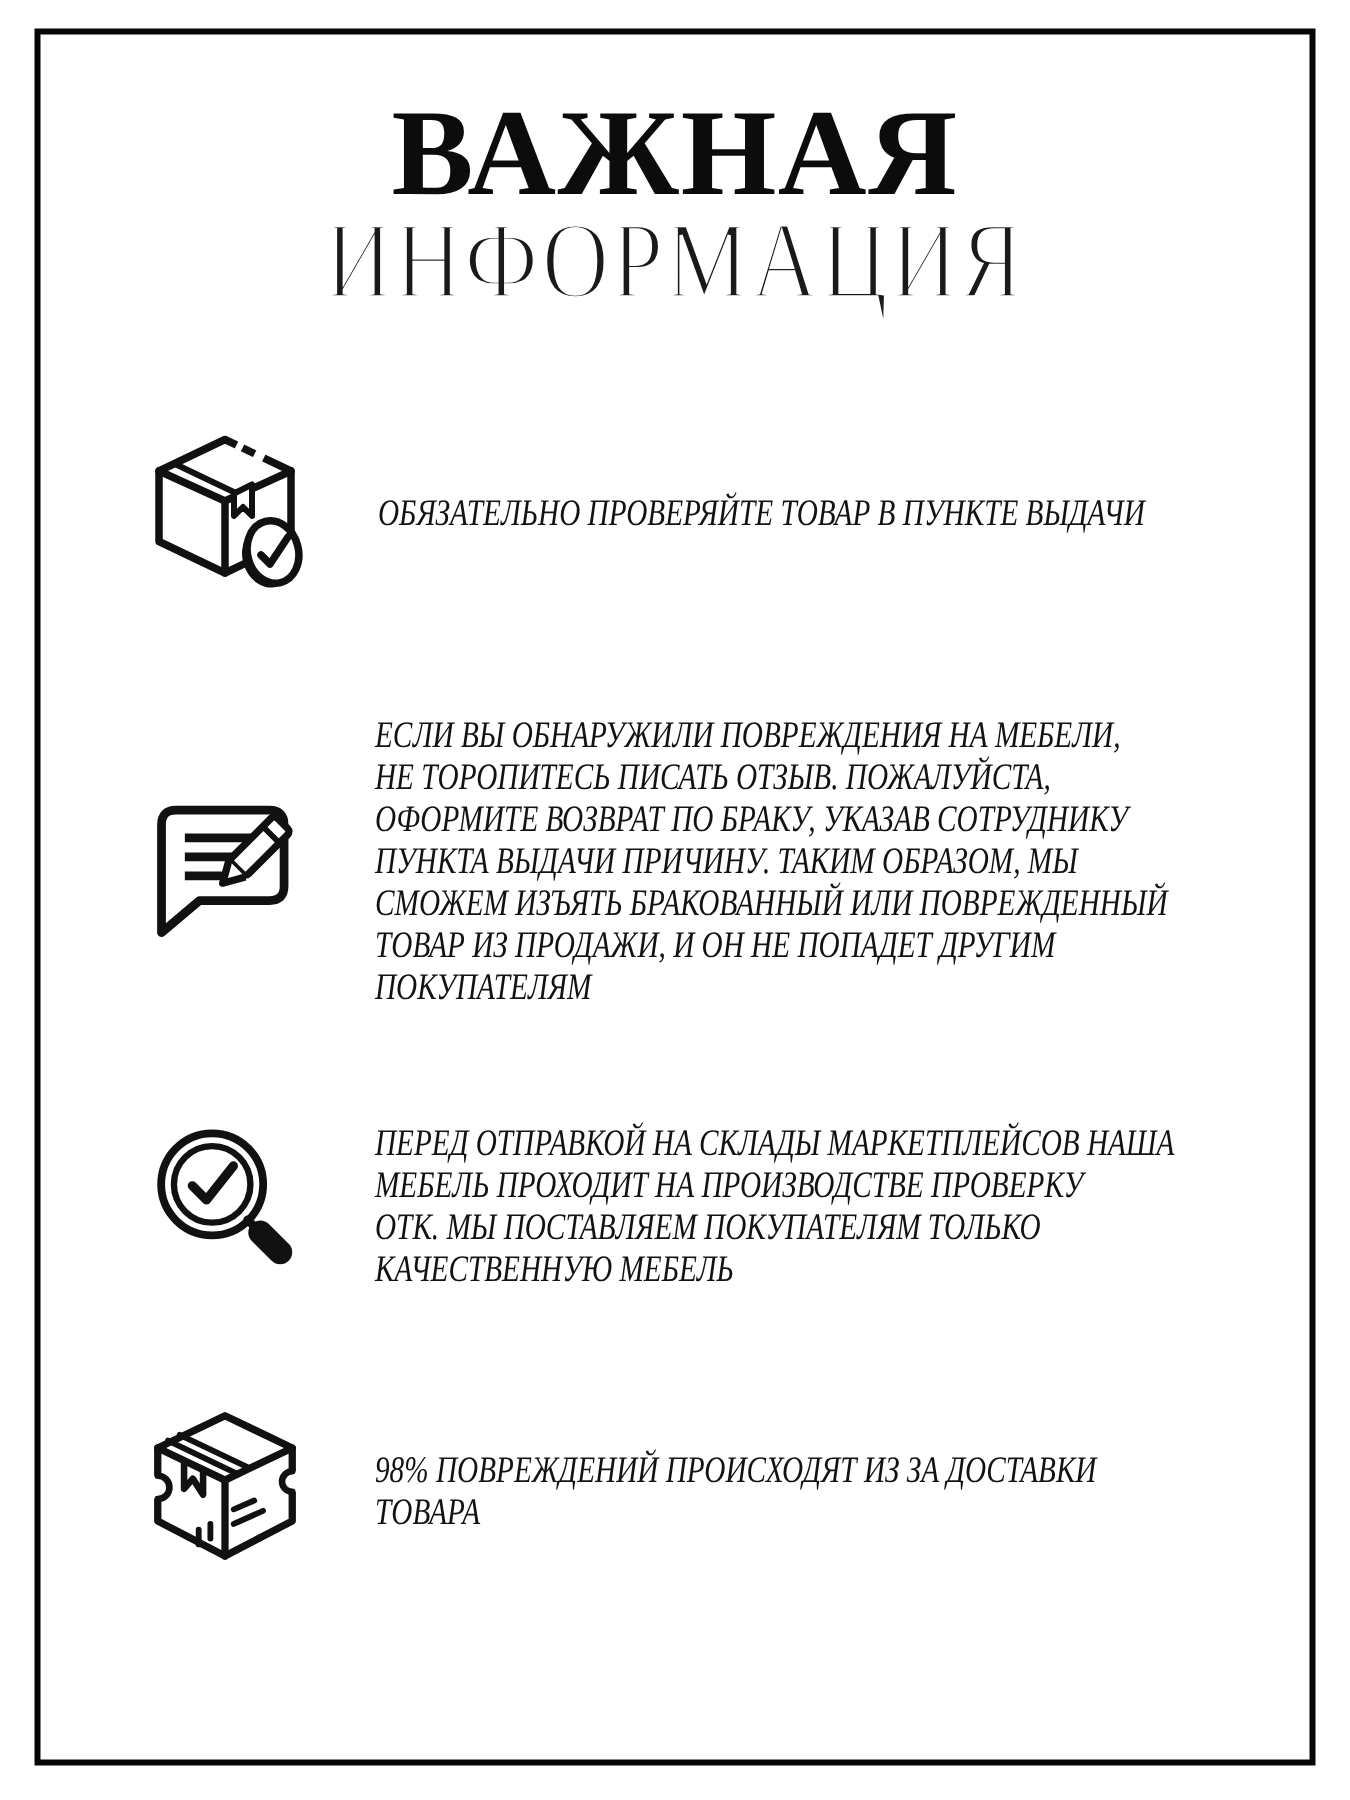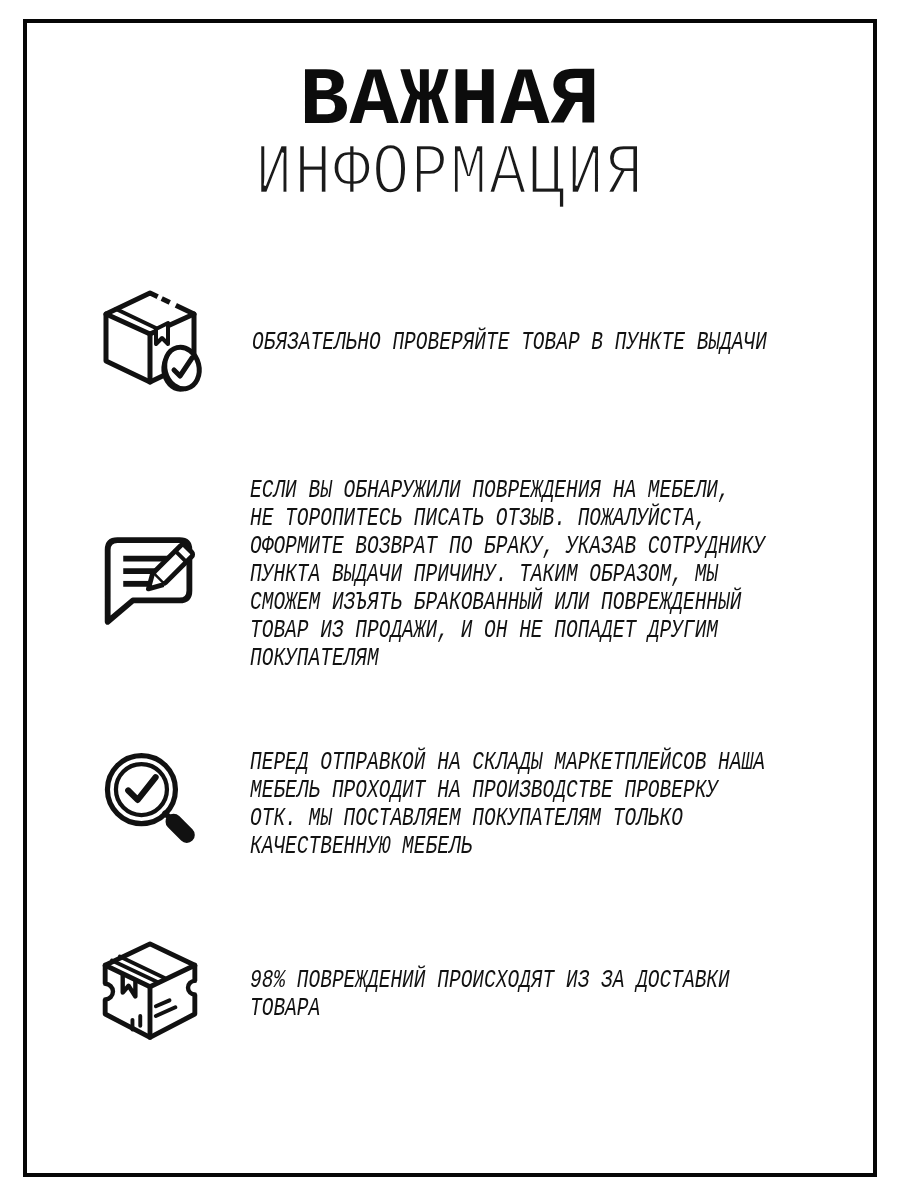--- a/index.html
+++ b/index.html
@@ -1,18 +1,18 @@
 <!DOCTYPE html>
 <html><head>
 <meta charset="utf-8">
 <style>
   html,body{margin:0;padding:0;background:#fff;}
   .canvas{
     position:relative;width:900px;height:1200px;background:#ffffff;
-    font-family:Liberation Mono, monospace;overflow:hidden;color:#111;
+    font-family:Liberation Serif, serif;overflow:hidden;color:#111;
   }
   .frame{
     position:absolute;left:23px;top:19px;width:846px;height:1150px;
     border:4px solid #060606;box-sizing:content-box;
   }
   .title-main{
     position:absolute;top:61px;left:0;width:100%;text-align:center;
     font-size:82px;line-height:1;font-weight:800;letter-spacing:1px;color:#0c0c0c;
   }
   .title-sub{

